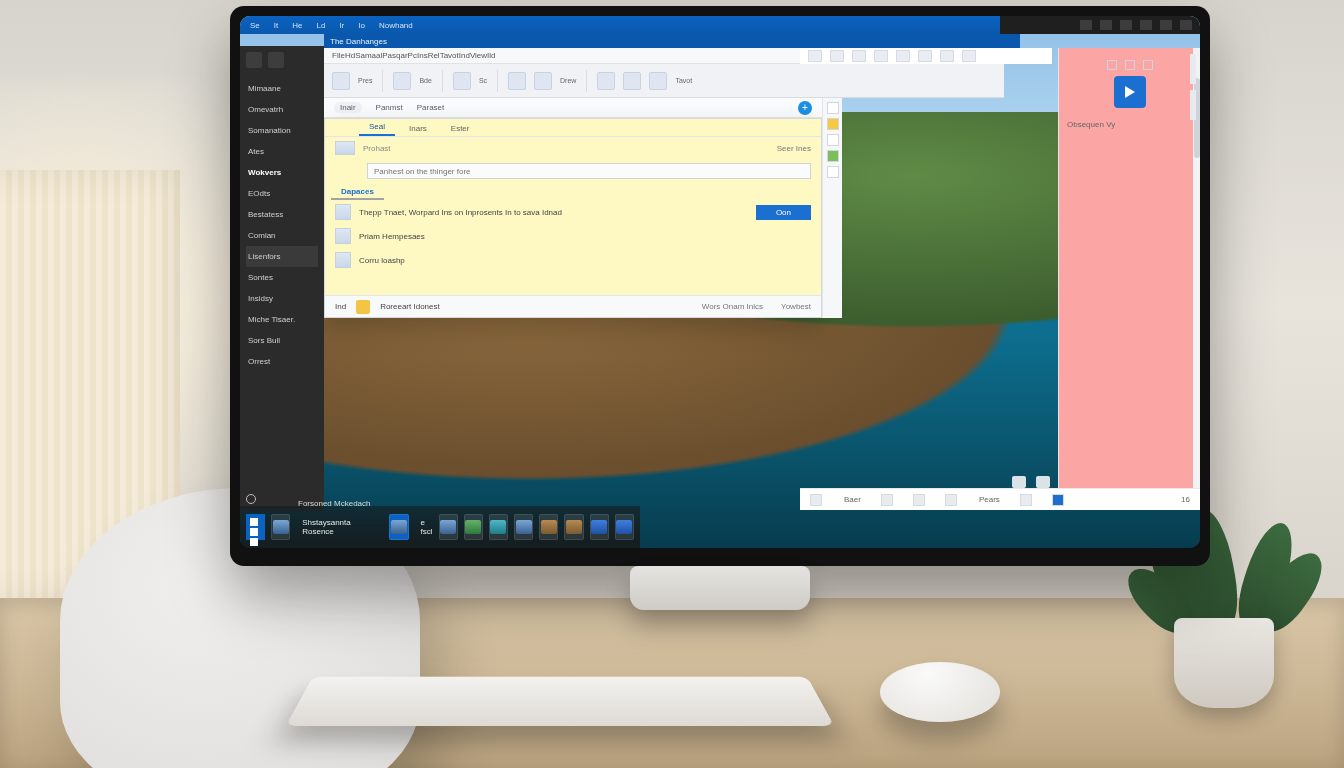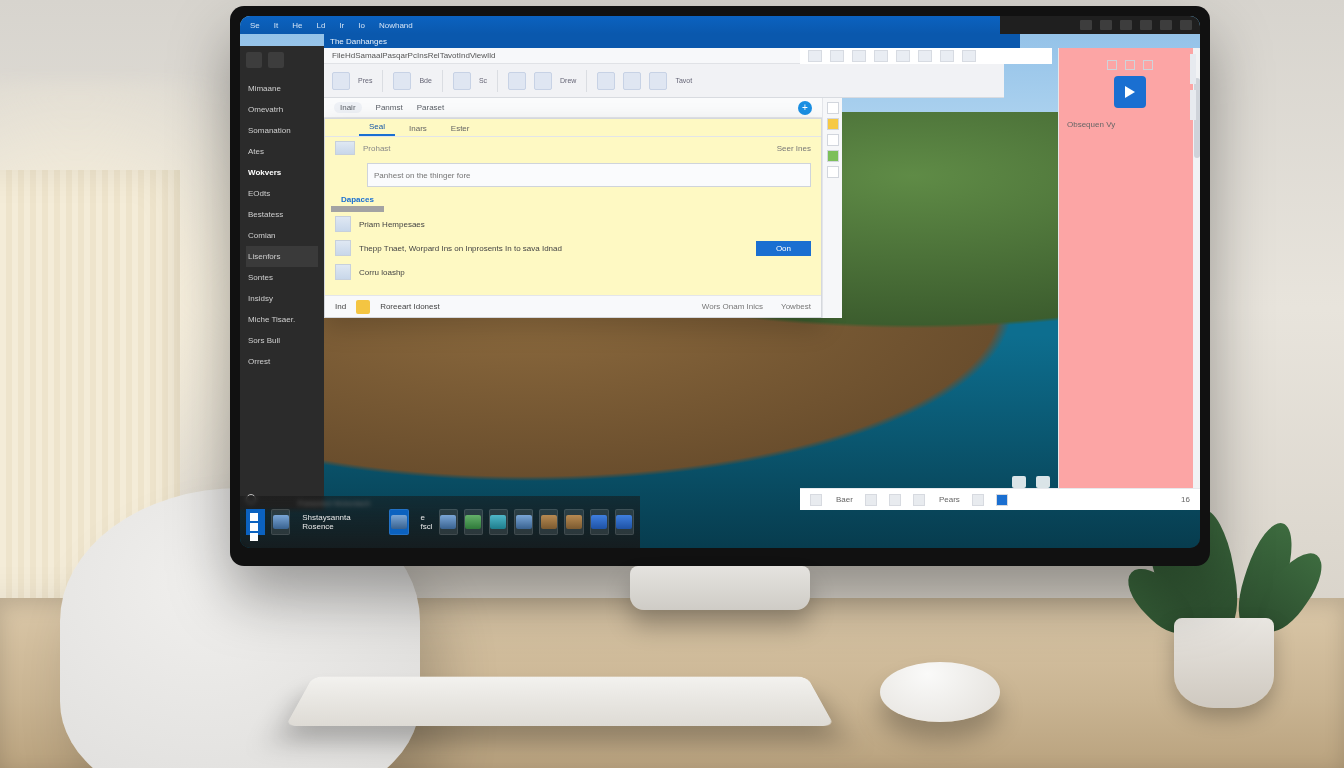--- a/index.html
+++ b/index.html
@@ -130,22 +130,22 @@
 
   
   .dialog { position: absolute; left: 84px; top: 102px; width: 498px; height: 200px; background: #fef9c3;
     border: 1px solid #d5d8dd; box-shadow: 0 10px 24px rgba(0,0,0,.18); font-size: 8px; color: #444; }
   .dialog .dtabs { display: flex; gap: 4px; border-bottom: 1px solid #e3e5e9; height: 18px; align-items:flex-end;}
   .dialog .dtab { padding: 3px 10px; color: #666; cursor:pointer; }
   .dialog .dtab.active { color: #1556a6; border-bottom: 2px solid #1a6fd1; }
   .dialog .drow { display: flex; align-items: center; gap: 8px; padding: 4px 10px; }
   .dialog .thumb { width: 20px; height: 14px; background: linear-gradient(#dfe8f3,#c8d7ea); border:1px solid #c7d0dc; }
   .dialog .thumb.sq { width:16px; height:16px; }
-  .dialog input.search { flex:1; height:24px; border:1px solid #cfd4db; padding:0 6px; font-size:8px; background:#fafbfd;}
-  .dialog .hdrline { padding: 4px 10px 2px 10px; color:#1a6fd1; font-weight:600; border-bottom:6px solid #a3a3a3; display:inline-block; margin-left:6px;}
+  .dialog input.search { flex:1; height:16px; border:1px solid #cfd4db; padding:0 6px; font-size:8px; background:#fafbfd;}
+  .dialog .hdrline { padding: 4px 10px 2px 10px; color:#1a6fd1; font-weight:600; border-bottom:2px solid #a3a3a3; display:inline-block; margin-left:6px;}
   .dialog .openbtn { margin-left:auto; background:#1a6fd1; color:#fff; padding:3px 20px; border:none; font-size:8px; cursor:pointer;}
   .dialog .footer { position:absolute; bottom:0; left:0; right:0; height:22px; border-top:1px solid #e4e6ea;
     display:flex; align-items:center; padding:0 10px; gap:10px; background:#f8f9fb;}
   .dialog .footer .badge { width:14px; height:14px; background:#f4c542; border-radius:2px;}
   .dialog .colhdr { margin-left:auto; color:#777; display:flex; gap:18px; }
 
   
   .sidecol { position:absolute; left:582px; top:82px; width:20px; height:220px; background:#f6f7f9;
     border-left:1px solid #e3e5e9; display:flex; flex-direction:column; gap:4px; align-items:center; padding-top:4px;}
   .sidecol span { width:12px; height:12px; border:1px solid #d2d6dd; background:#fff;}
@@ -162,37 +162,37 @@
   .rightpane .ctrls { display:flex; gap:8px; justify-content:center; margin-top:4px; }
   .rightpane .ctrls span { width:10px;height:10px;border:1px solid #cfd3da;}
   .rightpane .note { margin-top:12px; }
   .rightpane .vtabs { position:absolute; right:4px; top:6px; display:flex; flex-direction:column; gap:6px;}
   .rightpane .vtabs span { width:6px; height:30px; background:#e7eaef; }
   .rightpane .scroll { position:absolute; right:-1px; top:0; bottom:0; width:8px; background:#f1f2f4;}
   .rightpane .scroll::before { content:""; position:absolute; left:1px; top:30px; width:6px; height:80px; background:#cfd3da; border-radius:3px;}
 
   
   .rightbottom { position:absolute; right:0; bottom:38px; width:400px; height:22px; background:#fff;
-    border-top:1px solid #e7e9ed; display:flex; align-items:center; gap:12px; padding:0 10px; font-size:8px; color:#666;}
+    border-top:1px solid #e7e9ed; display:flex; align-items:center; gap:20px; padding:0 10px; font-size:8px; color:#666;}
   .rightbottom .ic { width:12px;height:12px;background:#e8ebef;border:1px solid #d7dae0; }
   .rightbottom .blue { background:#1a6fd1; }
   .rightbottom .lbl { margin-left:2px; }
   .rightbottom .num { margin-left:auto;text-align:right; }
 
   
   .topicons { position:absolute; left:560px; top:32px; width:252px; height:16px; background:#fff;
     display:flex; align-items:center; gap:8px; padding:0 8px;}
   .topicons span { width:14px;height:12px;background:#e9edf3;border:1px solid #d7dbe2; }
 
   
   .trayrow { position:absolute; right:150px; bottom:60px; display:flex; gap:10px; }
   .trayrow span { width:14px;height:12px; background:rgba(255,255,255,.85); border-radius:2px; }
 
   
-  .taskbar { position:absolute; left:0; right:560px; bottom:0; height:52px;
+  .taskbar { position:absolute; left:0; right:560px; bottom:0; height:42px;
     background: linear-gradient(rgba(24,24,24,.55), rgba(24,24,24,.85)); display:flex; align-items:center;
     padding:0 6px; gap:6px; backdrop-filter: blur(2px);}
   .taskbar .start { width:26px; height:26px; background:#0b62c0; display:flex; flex-wrap:wrap; padding:4px; gap:2px; cursor:pointer;}
   .taskbar .start i { width:8px;height:8px;background:#fff; }
   .taskbar .tb { width:30px; height:26px; background:rgba(255,255,255,.1); border:1px solid rgba(255,255,255,.1);
     border-radius:2px; display:flex; align-items:center; justify-content:center; cursor:pointer;}
   .taskbar .tb.active { background:#0b62c0; }
   .taskbar .tb .ic { width:16px; height:14px; background:linear-gradient(#7aa6d6,#39628f); border-radius:2px;}
   .taskbar .tb .green .ic,.taskbar .tb.green .ic{ background:linear-gradient(#64b06a,#2f7a3a);}
   .taskbar .tb.teal .ic{ background:linear-gradient(#4fb7c8,#1e7d8c);}
@@ -313,26 +313,26 @@
             <span>Seer Ines</span>
           </div>
       </div>
       <div class="drow">
         <div style="width:24px"></div>
         <input class="search" placeholder="Panhest on the thinger fore" style="">
       </div>
       <div class="hdrline">Dapaces</div>
       <div class="drow">
         <div class="thumb sq"></div>
-        <div>Priam Hempesaes</div>
+        <div>Thepp Tnaet, Worpard Ins on Inprosents In to sava Idnad</div>
+        <button class="openbtn">Oon</button>
       </div>
       <div class="drow">
         <div class="thumb sq"></div>
-        <div>Thepp Tnaet, Worpard Ins on Inprosents In to sava Idnad</div>
-        <button class="openbtn">Oon</button>
+        <div>Priam Hempesaes</div>
       </div>
       <div class="drow">
         <div class="thumb sq"></div>
         <div>Corru loashp</div>
       </div>
       <div class="footer">
         <span>Ind</span>
         <span class="badge"></span>
         <span>Roreeart Idonest</span>
         <div class="colhdr">

